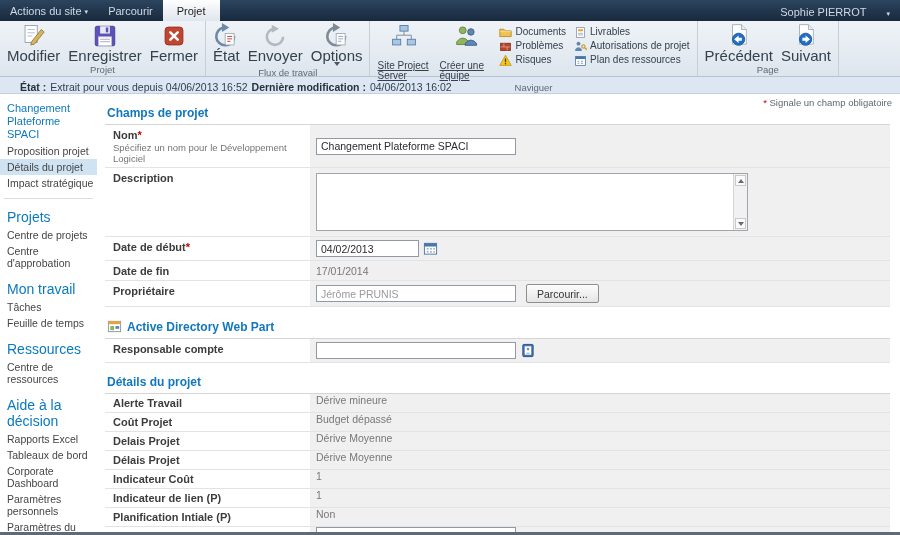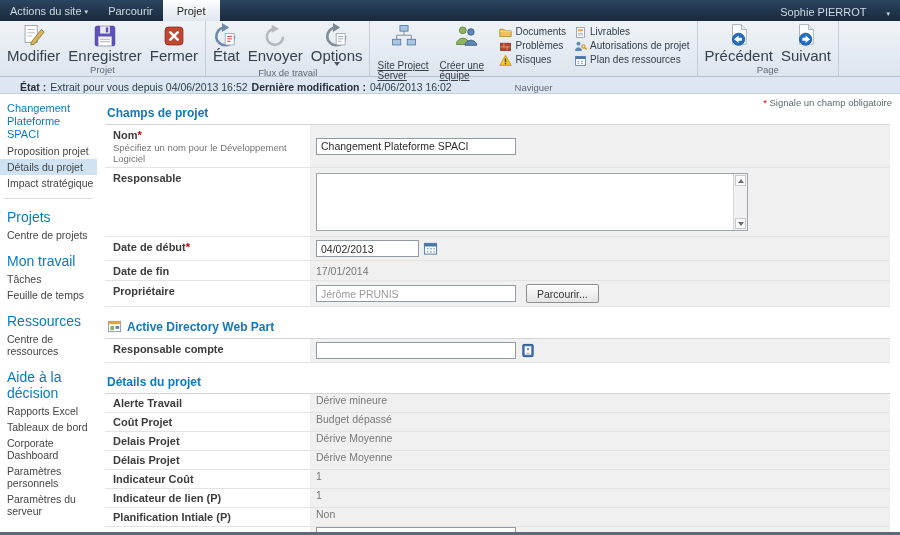--- a/index.html
+++ b/index.html
@@ -275,20 +275,21 @@
 
     <div class="sidebar">
       <div class="sb-title">Changement Plateforme SPACI</div>
       <div class="sb-item">Proposition projet</div>
       <div class="sb-item sel">Détails du projet</div>
       <div class="sb-item">Impact stratégique</div>
       <div class="sb-div"></div>
 
       <div class="sb-head">Projets</div>
       <div class="sb-item">Centre de projets</div>
+      <div class="sb-item">Centre d'approbation</div>
 
       <div class="sb-head">Mon travail</div>
       <div class="sb-item">Tâches</div>
       <div class="sb-item">Feuille de temps</div>
 
       <div class="sb-head">Ressources</div>
       <div class="sb-item">Centre de ressources</div>
 
       <div class="sb-head">Aide à la décision</div>
       <div class="sb-item">Rapports Excel</div>
@@ -317,21 +318,21 @@
           </div>
           <div class="fl-hint">Spécifiez un nom pour le Développement Logiciel</div>
         </div>
         <div class="fv">
           <input class="txt w200" type="text" value="Changement Plateforme SPACI" style="">
         </div>
       </div>
 
       <div class="frow">
         <div class="fl">
-            <div class="fl-label">Responsable</div>
+            <div class="fl-label">Description</div>
           </div>
         <div class="fv fv-top">
           <div class="ta-box">
             <div class="ta-scroll">
               <div class="ta-arrow ta-up">
                   <span class="t-up"></span>
                 </div>
               <div class="ta-arrow ta-dn">
                   <span class="t-dn"></span>
                 </div>

